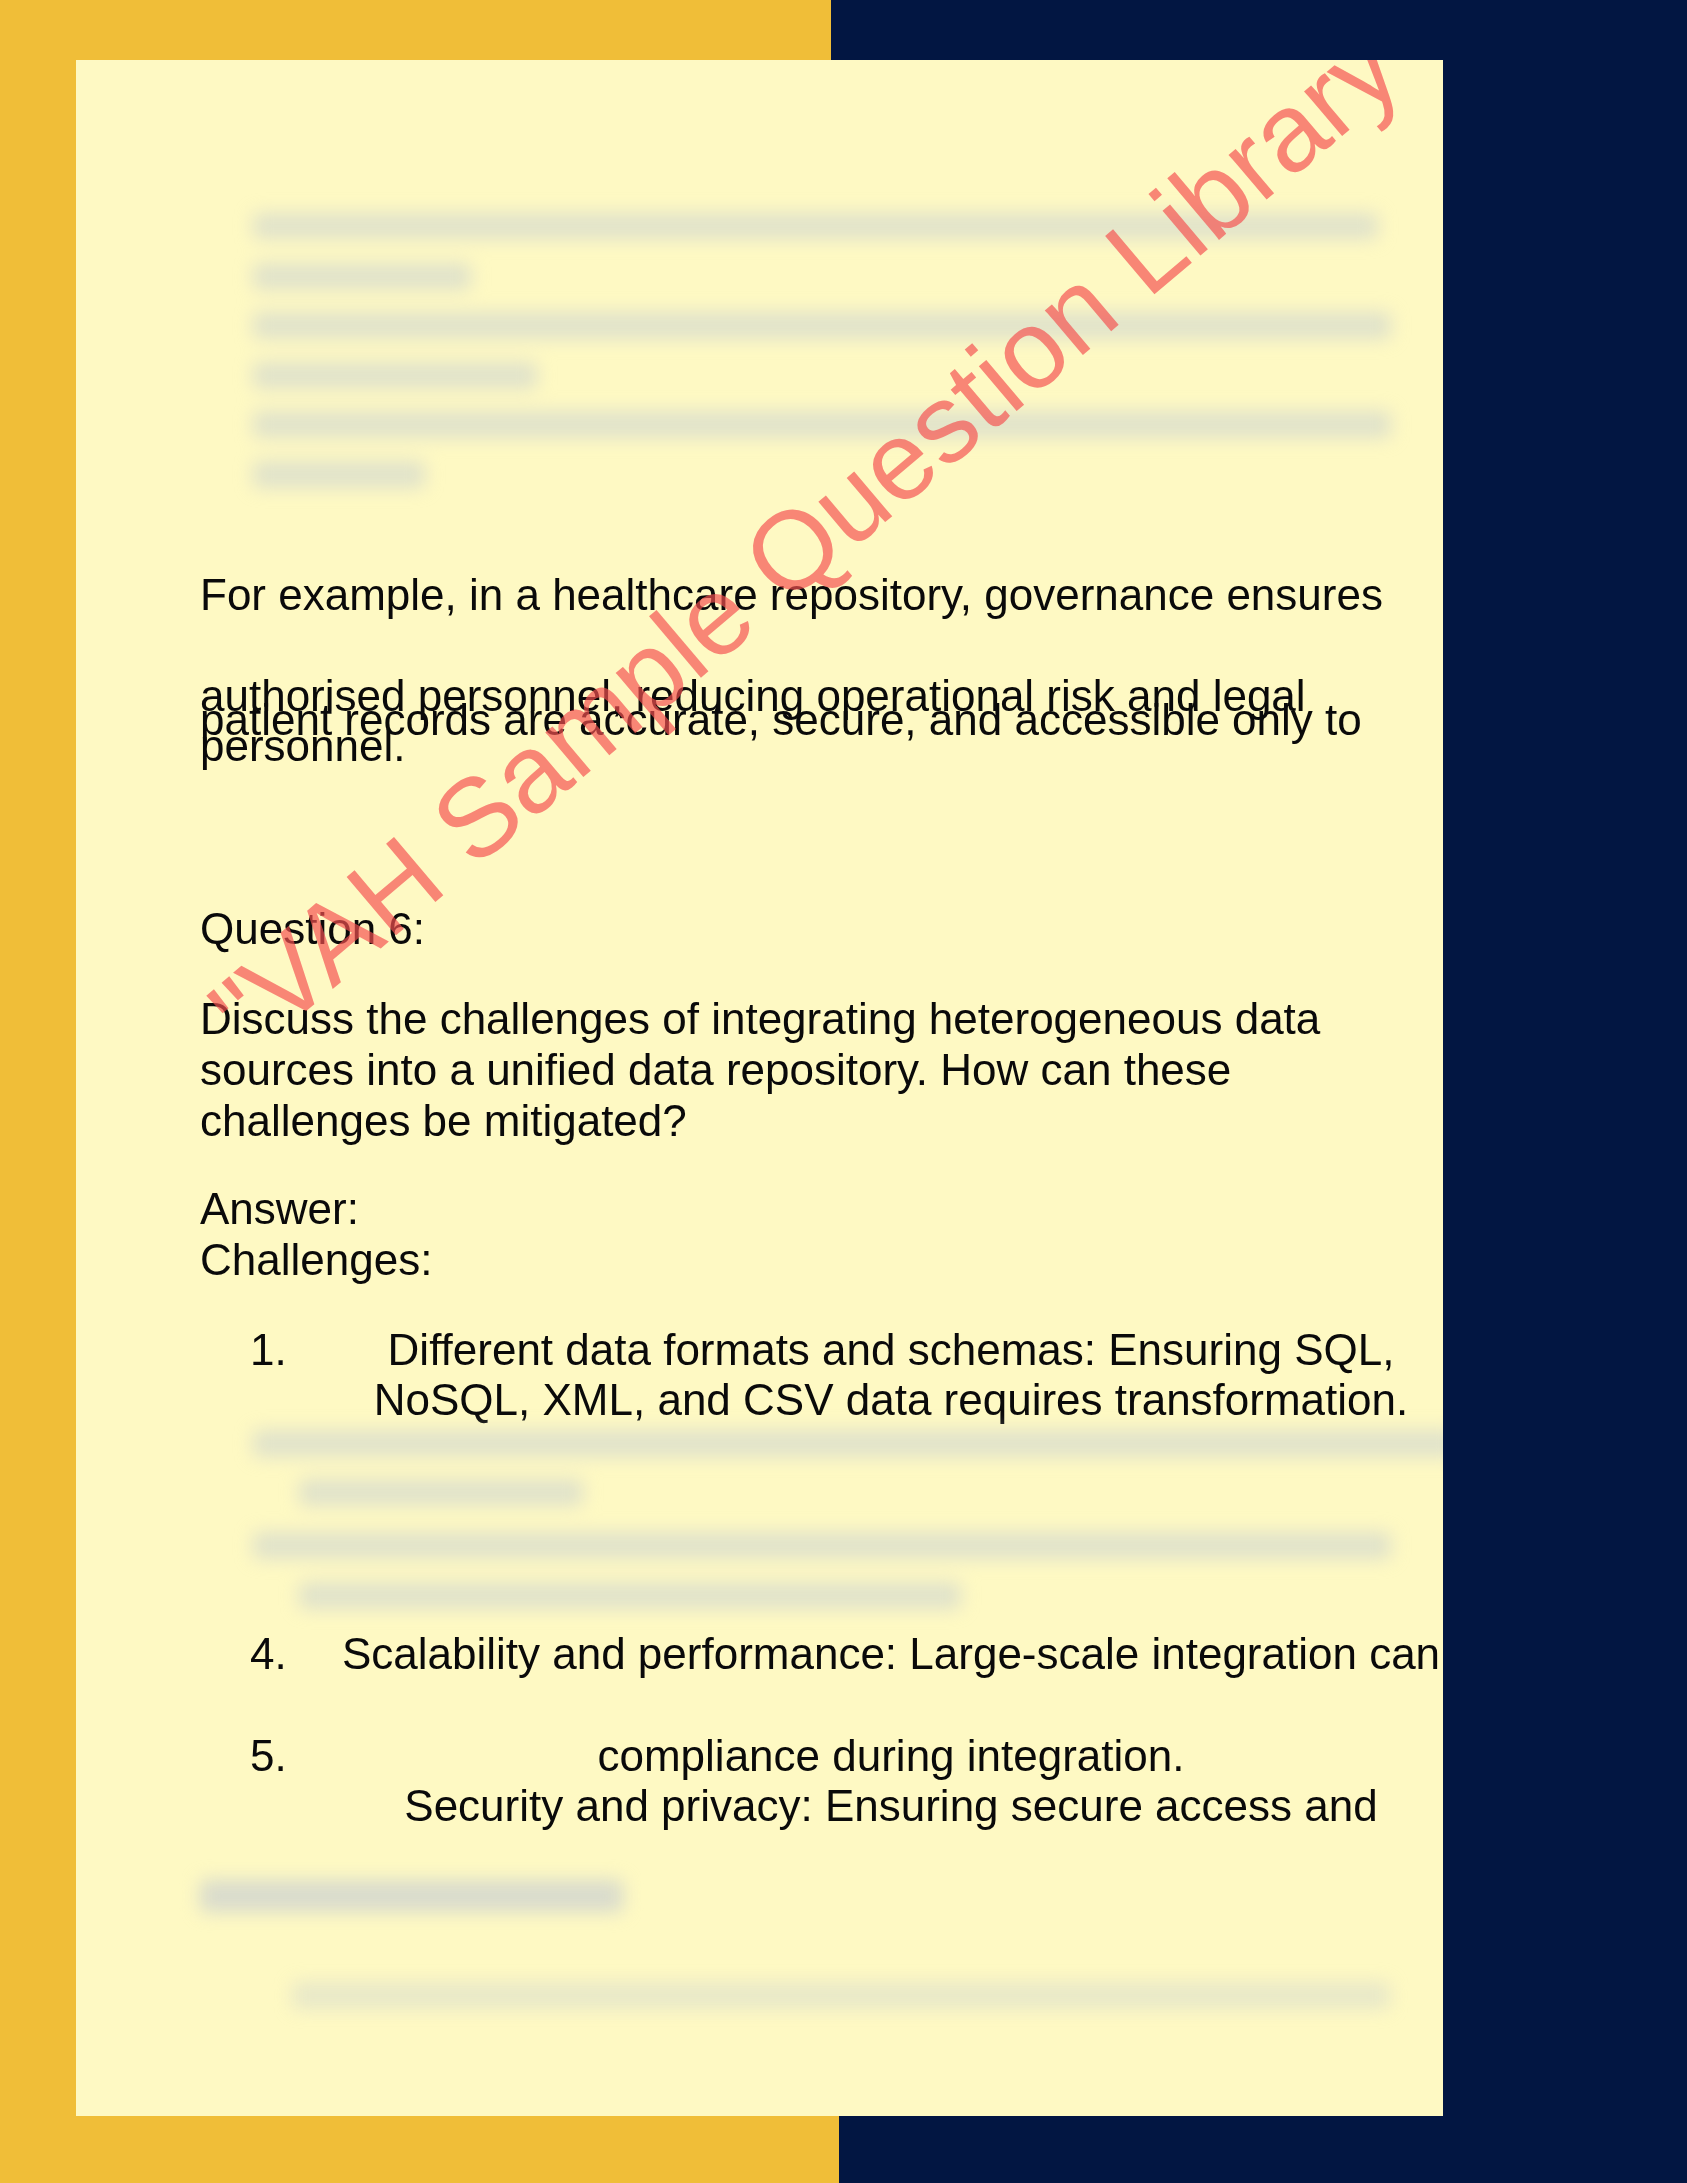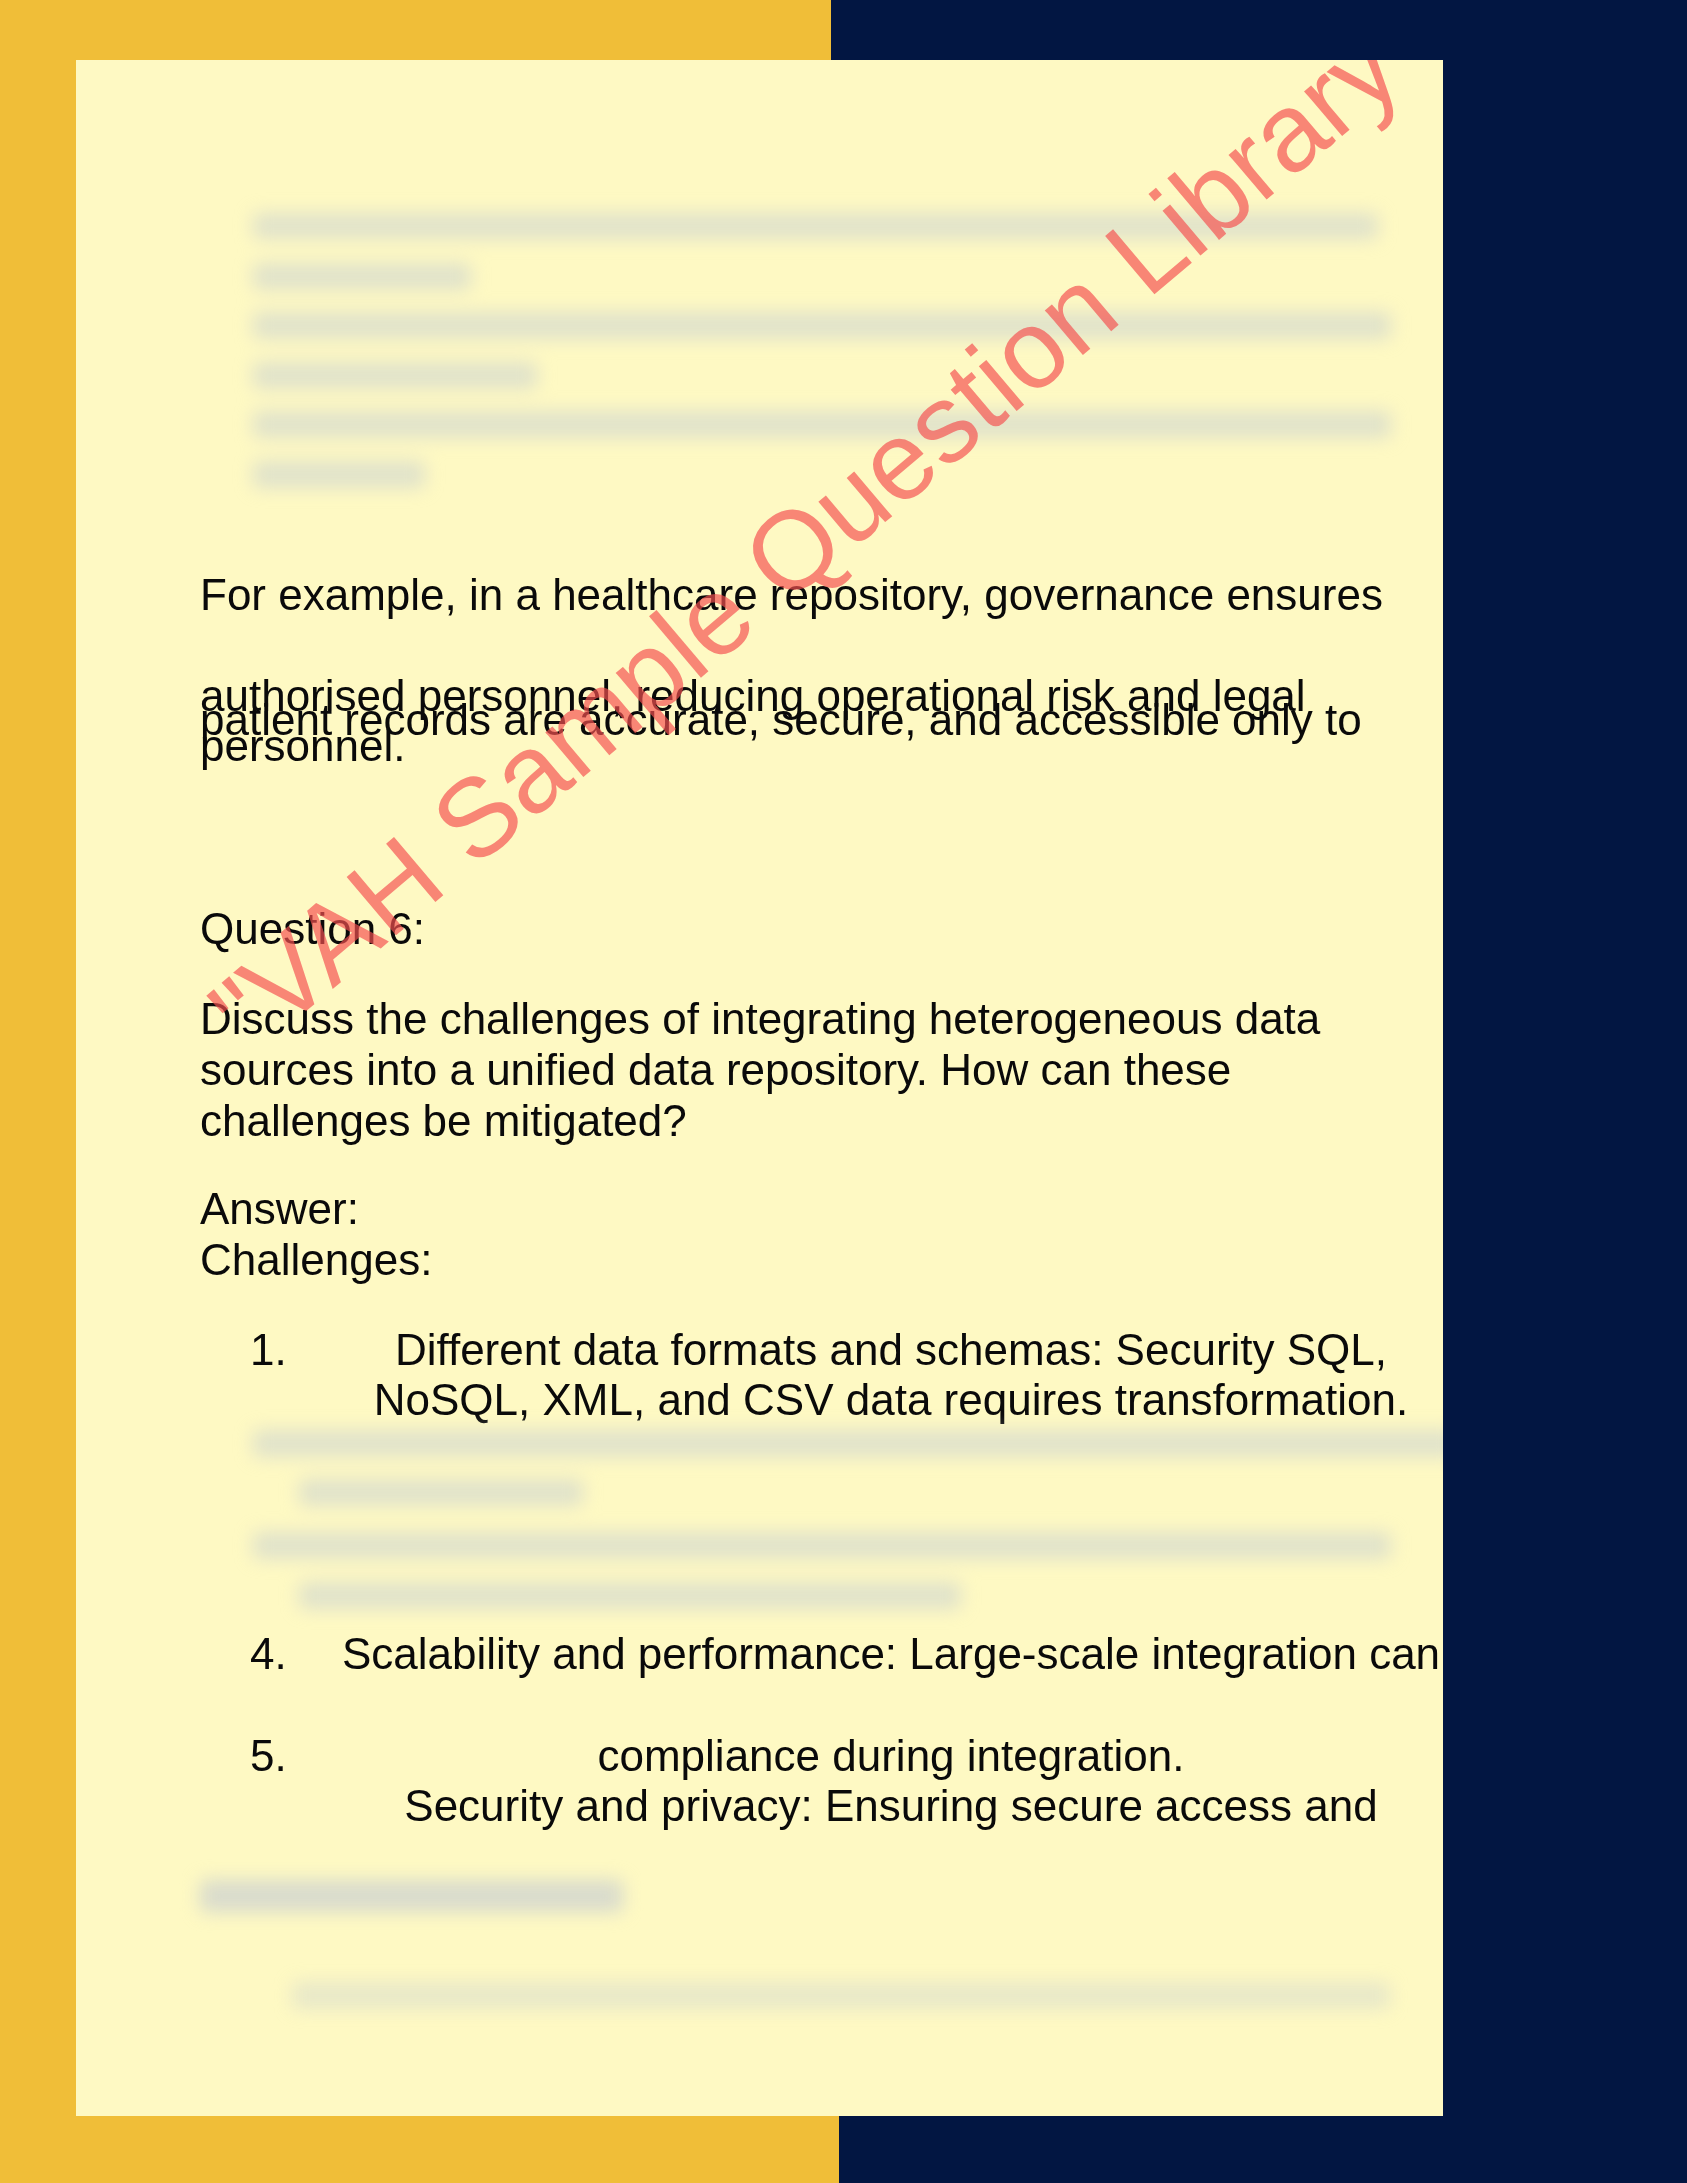--- a/index.html
+++ b/index.html
@@ -67,21 +67,21 @@
       <p class="para bold" style="top:985px;">sources into a unified data repository. How can these</p>
       <p class="para bold" style="top:1036px;">challenges be mitigated?</p>
     </div>
 
     <p class="para bold" style="top:1124px;">Answer:</p>
     <p class="para bold" style="top:1175px;">Challenges:</p>
 
     <div class="list-item" style="top:1265px;">
       <span class="list-num">1.</span>
       <div class="list-text">
-        <div><span class="bold">Different data formats and schemas:</span><span> Security SQL,</span></div>
+        <div><span class="bold">Different data formats and schemas:</span><span> Ensuring SQL,</span></div>
         <div>NoSQL, XML, and CSV data requires transformation.</div>
       </div>
     </div>
 
     <div class="blur-block" style="left:0; top:1340px; width:1297px; height:218px;">
       <div class="blur-bar" style="left:53px; top:30px; width:1204px;"></div>
       <div class="blur-bar" style="left:99px; top:79px; width:284px;"></div>
       <div class="blur-bar" style="left:53px; top:132px; width:1138px;"></div>
       <div class="blur-bar" style="left:99px; top:182px; width:662px;"></div>
     </div>

